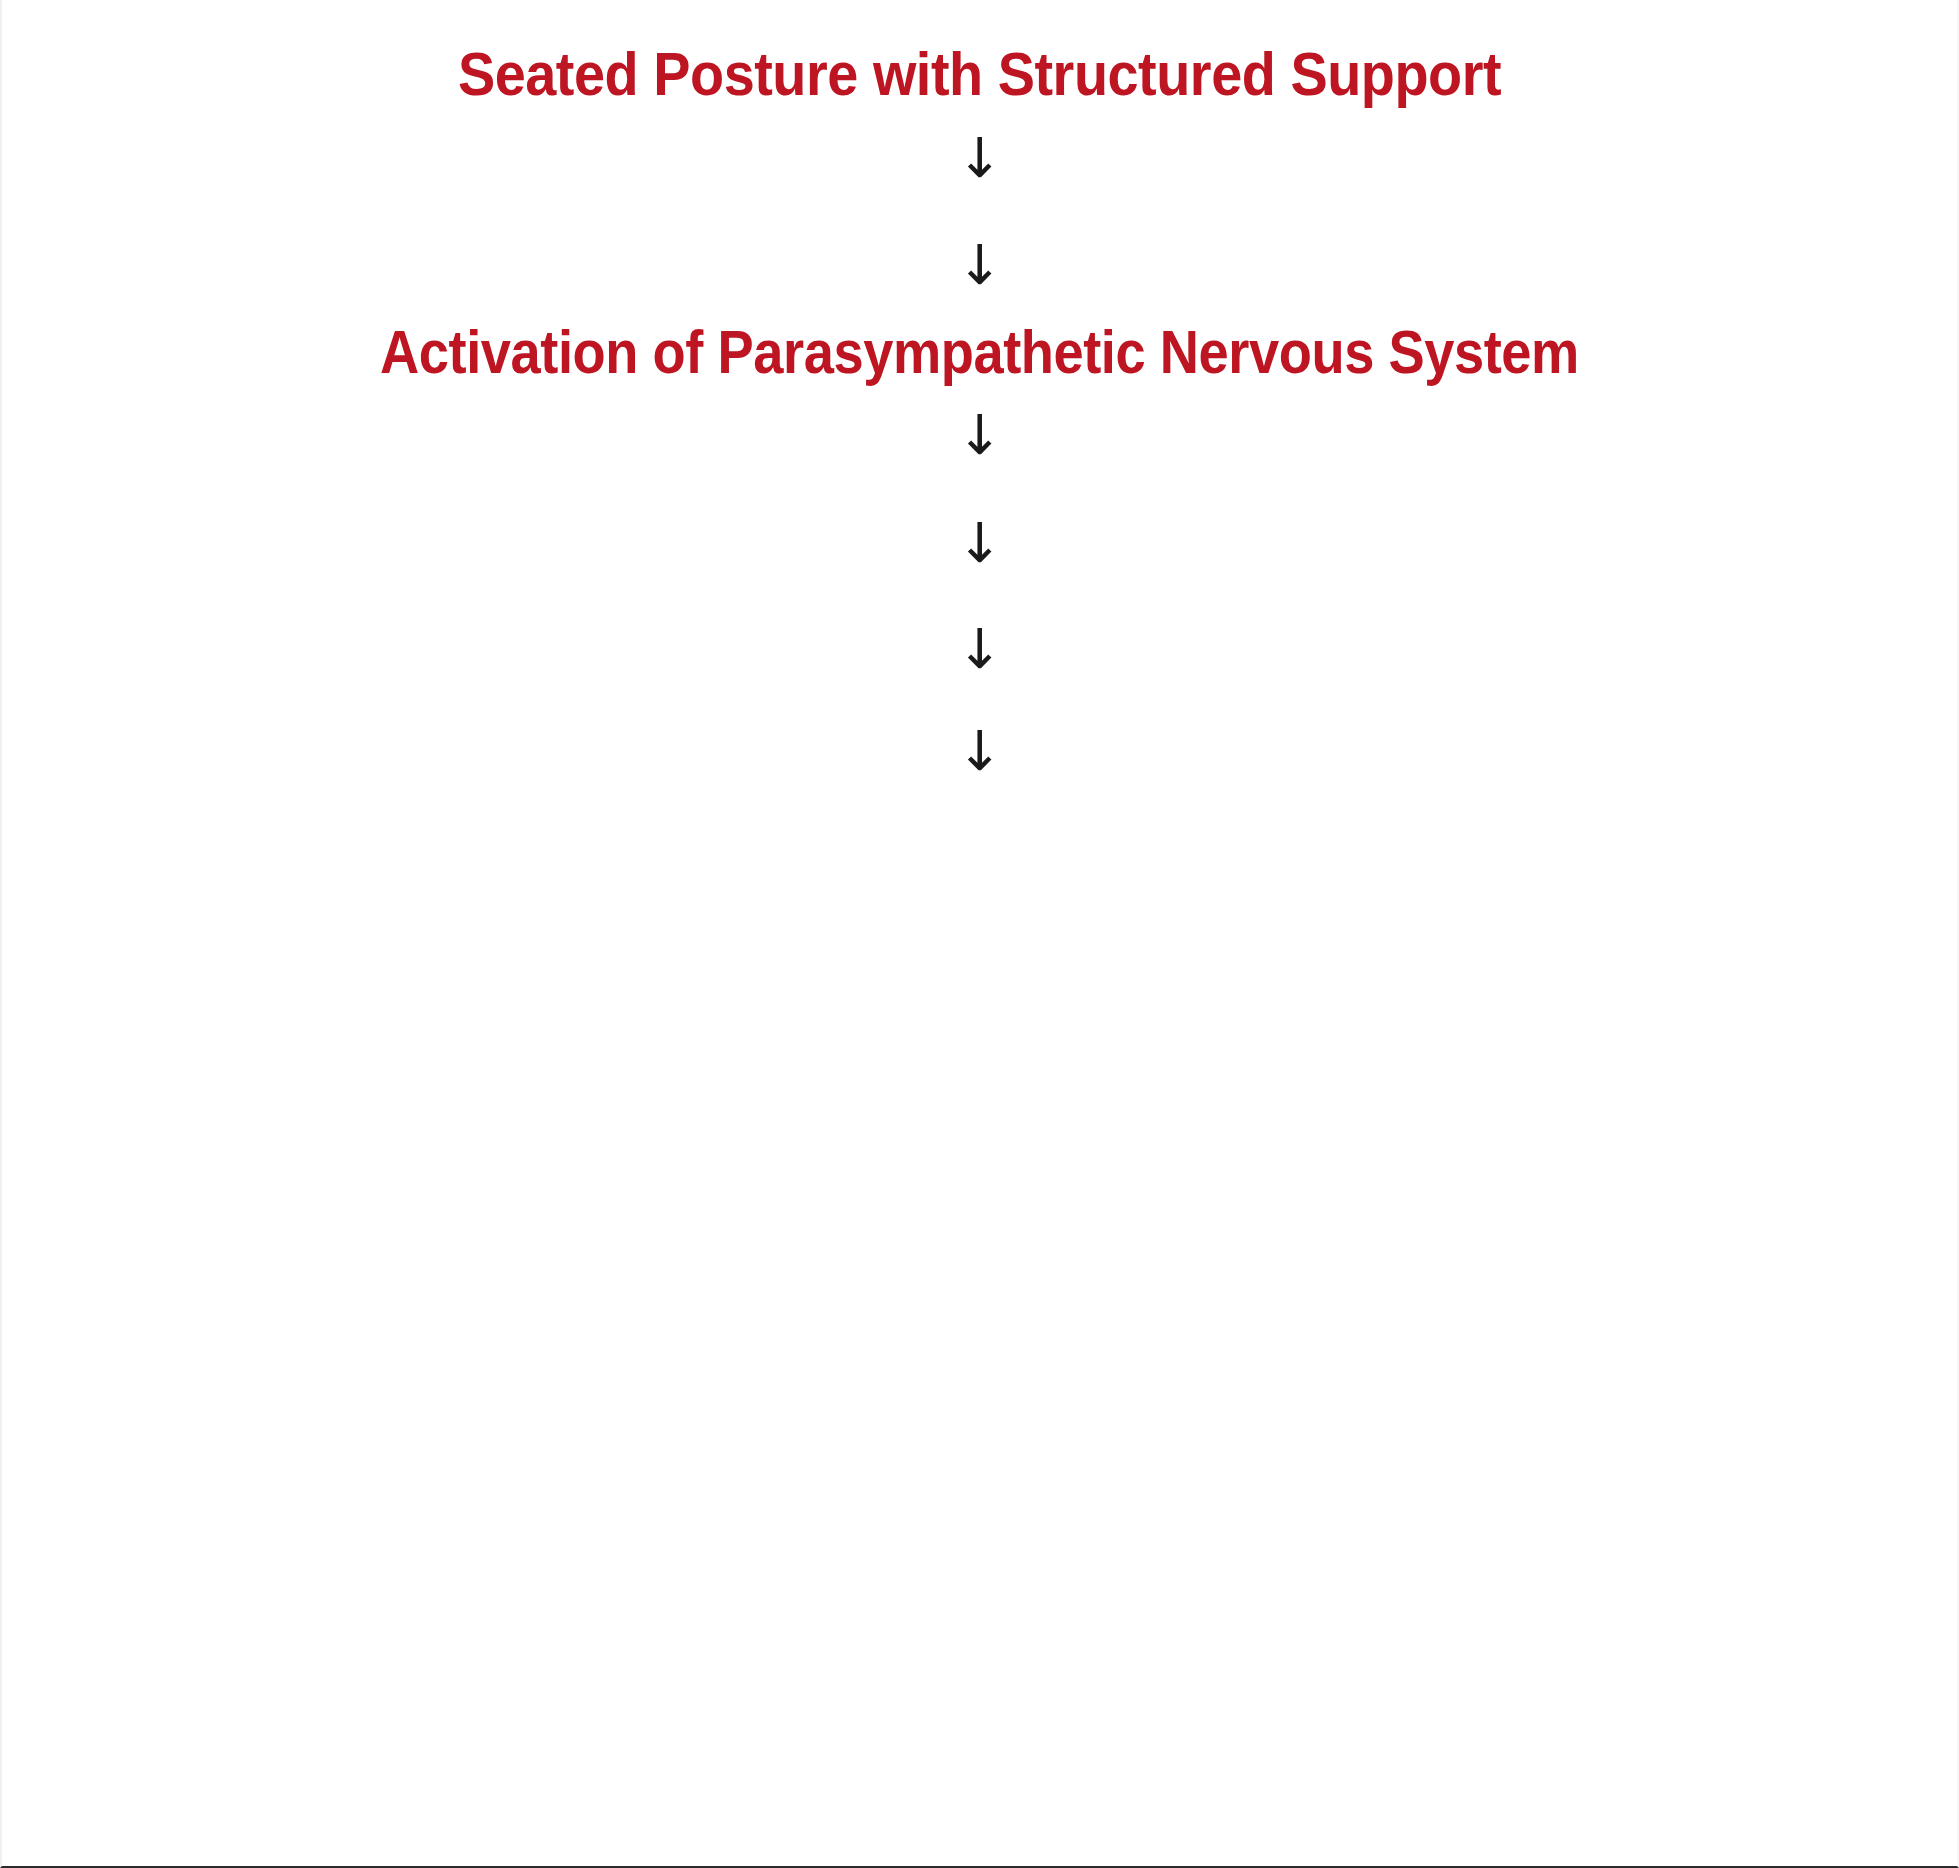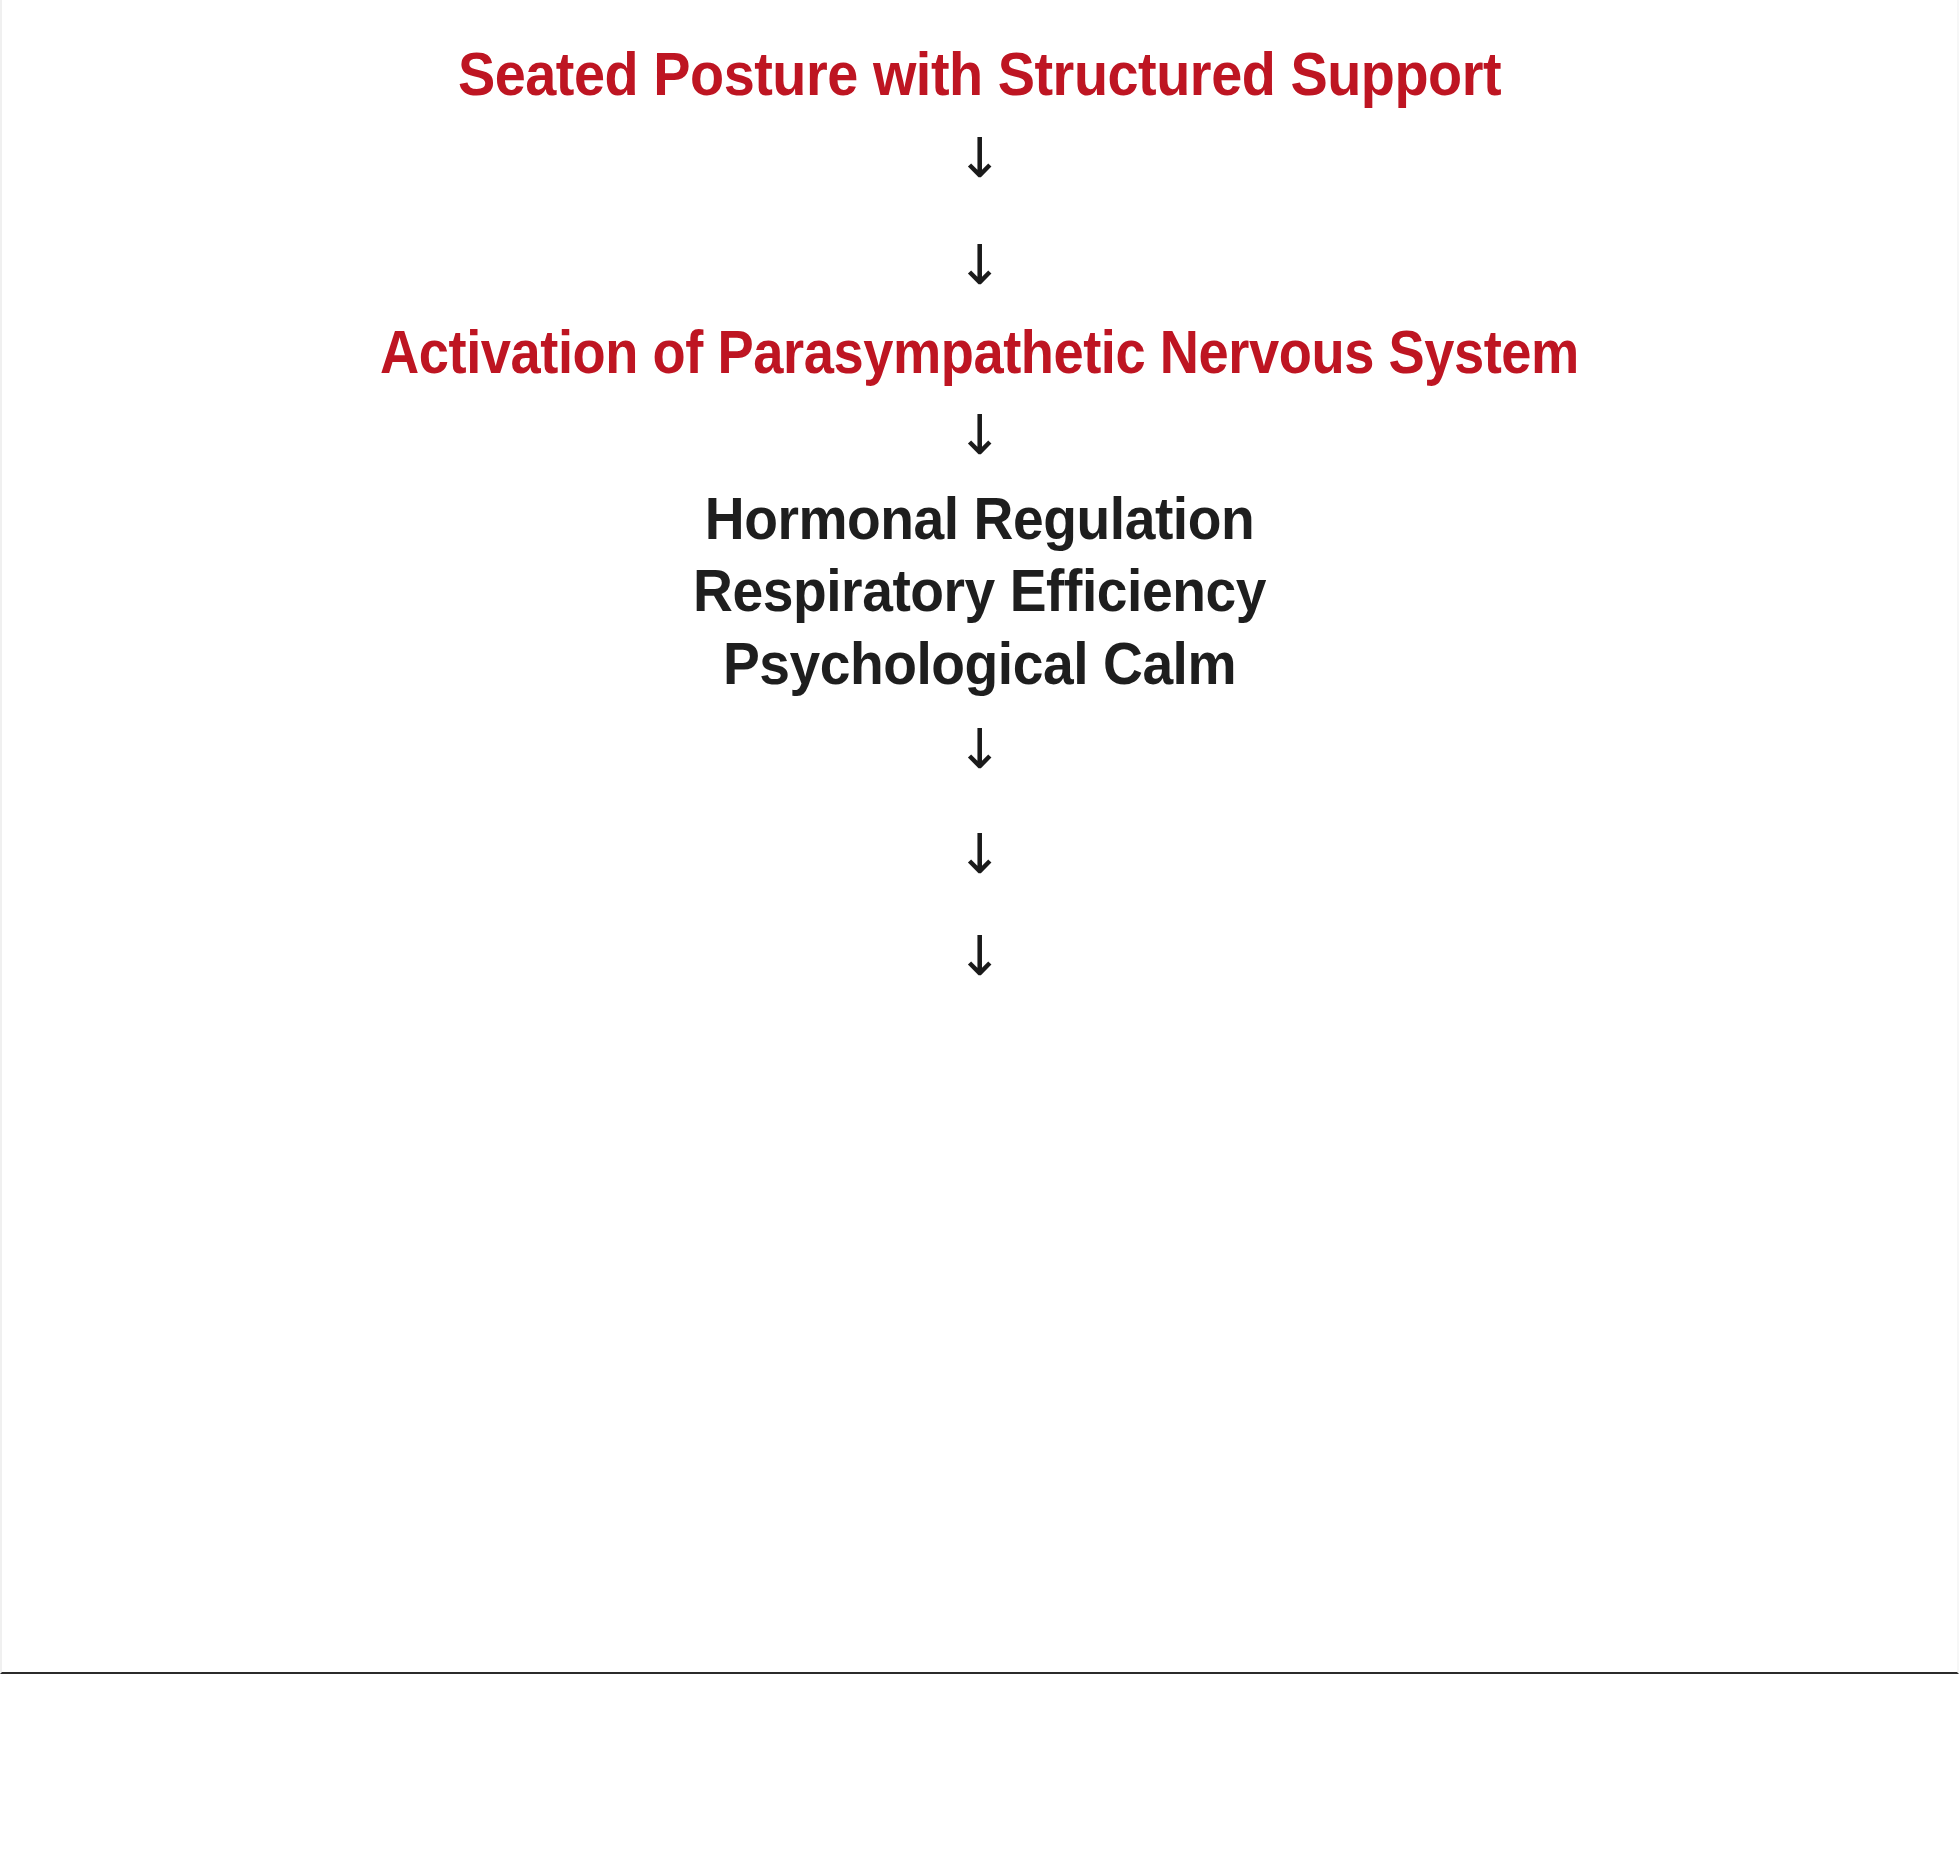--- a/index.html
+++ b/index.html
@@ -7,21 +7,21 @@
     margin: 0;
     padding: 0;
     background: #ffffff;
   }
   body {
     font-family: "Liberation Sans", "DejaVu Sans", sans-serif;
   }
   #canvas {
     position: relative;
     width: 1959px;
-    height: 1674px;
+    height: 1868px;
     background: #ffffff;
     box-sizing: border-box;
     border-left: 2px solid #f0f0f0;
     border-right: 2px solid #f7f7f7;
     border-bottom: 2.9px solid #2b2b2b;
     overflow: hidden;
   }
   .flow {
     position: absolute;
     top: 0;
@@ -116,25 +116,20 @@
     <div class="gap-b"></div>
 
     <div class="node accent widest">
       <span class="line">Activation of Parasympathetic Nervous System</span>
     </div>
 
     <div class="gap-a"></div>
     <span class="arrow">↓</span>
     <div class="gap-a"></div>
 
-    <div class="node plain">
-      <span class="line">Hormonal Regulation</span>
-      <span class="line">Respiratory Efficiency</span>
-      <span class="line">Psychological Calm</span>
-    </div>
 
     <div class="gap-b"></div>
     <span class="arrow">↓</span>
     <div class="gap-b"></div>
 
 
     <div class="gap-c"></div>
     <span class="arrow">↓</span>
     <div class="gap-c"></div>
 

